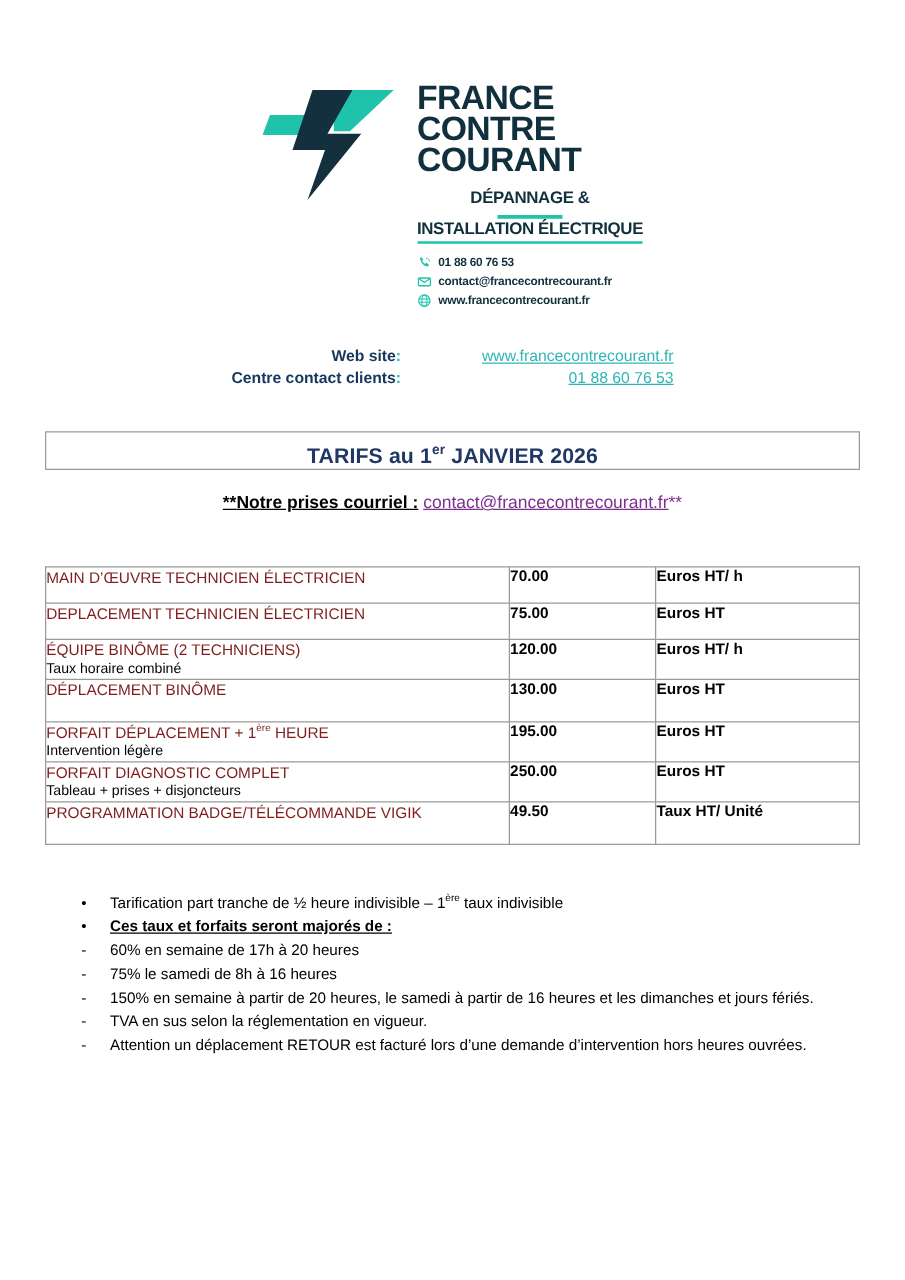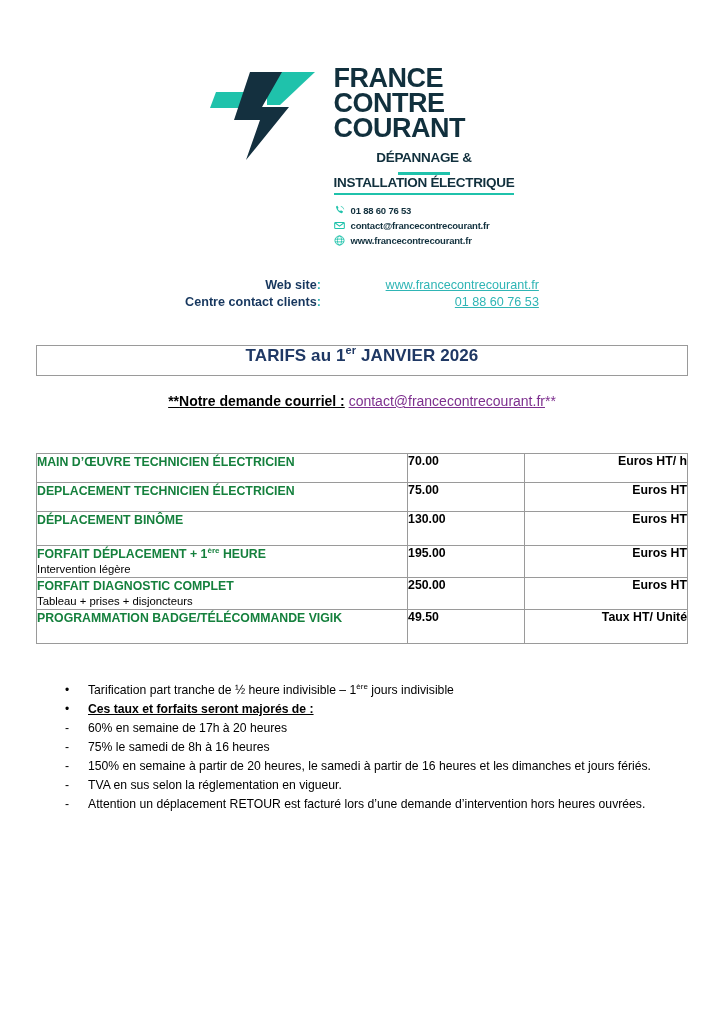--- a/index.html
+++ b/index.html
@@ -120,21 +120,21 @@
     text-decoration: underline;
     min-width: 218px;
   }
 
   
   .title-box {
     margin: 34px 36px 0 36px;
     border: 1px solid #9a9a9a;
     height: 31px;
     display: flex;
-    align-items: flex-start;
+    align-items: flex-end;
     justify-content: center;
   }
   .title-text {
     font-size: 17px;
     font-weight: bold;
     color: #1f3864;
     letter-spacing: 0.1px;
   }
   .title-text sup {
     font-size: 11px;
@@ -171,22 +171,22 @@
     table-layout: fixed;
   }
   .price-table td {
     border: 1px solid #9a9a9a;
     vertical-align: top;
     padding: 0;
   }
   .pt-main { padding: 4px 0 3px 8px; }
   .pt-title {
     font-size: 12.3px;
-    font-weight: bold;
-    color: #15803d;
+    font-weight: normal;
+    color: #7f1d1d;
     line-height: 16px;
     white-space: nowrap;
   }
   .pt-title sup {
     font-size: 8px;
     vertical-align: super;
     line-height: 0;
   }
   .pt-sub {
     font-size: 11.3px;
@@ -196,21 +196,21 @@
   }
   .pt-amount {
     font-size: 12.3px;
     font-weight: bold;
     text-align: left;
     padding: 4px 0 3px 8px;
   }
   .pt-unit {
     font-size: 12.3px;
     font-weight: bold;
-    text-align: right;
+    text-align: left;
     padding: 4px 0 3px 9px;
   }
   .row-pad-lg .pt-main,
   .row-pad-lg .pt-amount,
   .row-pad-lg .pt-unit { padding-bottom: 12px; }
   .row-pad-xl .pt-main,
   .row-pad-xl .pt-amount,
   .row-pad-xl .pt-unit { padding-bottom: 17px; }
 
   
@@ -324,21 +324,21 @@
     </table>
 </div>
 
 <div class="title-box">
   <div class="title-text">
     <span>TARIFS au 1</span><sup>er</sup><span> JANVIER 2026</span>
   </div>
 </div>
 
 <div class="courriel-line">
-  <span class="courriel-label"><span>**</span><span>Notre demande courriel :</span></span>
+  <span class="courriel-label"><span>**</span><span>Notre prises courriel :</span></span>
   <span class="courriel-mail">contact@francecontrecourant.fr</span><span class="courriel-stars">**</span>
 </div>
 
 <div class="price-table-wrap">
   <table class="price-table">
     <colgroup>
       <col style="width:57%">
         <col style="width:18%">
         <col style="width:25%">
     </colgroup>
@@ -353,20 +353,28 @@
     </tr>
 
     <tr class="row-pad-lg">
       <td class="pt-main">
         <div class="pt-title">DEPLACEMENT TECHNICIEN ÉLECTRICIEN</div>
       </td>
       <td class="pt-amount">75.00</td>
       <td class="pt-unit">Euros HT</td>
     </tr>
 
+    <tr>
+      <td class="pt-main">
+        <div class="pt-title">ÉQUIPE BINÔME (2 TECHNICIENS)</div>
+        <div class="pt-sub">Taux horaire combiné</div>
+      </td>
+      <td class="pt-amount">120.00</td>
+      <td class="pt-unit">Euros HT/ h</td>
+    </tr>
 
     <tr class="row-pad-xl">
       <td class="pt-main">
         <div class="pt-title">DÉPLACEMENT BINÔME</div>
       </td>
       <td class="pt-amount">130.00</td>
       <td class="pt-unit">Euros HT</td>
     </tr>
 
     <tr>
@@ -395,21 +403,21 @@
       <td class="pt-unit">Taux HT/ Unité</td>
     </tr>
   </tbody>
     </table>
 </div>
 
 <div class="notes">
 
   <div class="note-row">
     <span class="note-mark bullet">•</span>
-    <span class="note-text"><span>Tarification part tranche de ½ heure indivisible – 1</span><sup>ère</sup><span> jours indivisible</span></span>
+    <span class="note-text"><span>Tarification part tranche de ½ heure indivisible – 1</span><sup>ère</sup><span> taux indivisible</span></span>
   </div>
 
   <div class="note-row">
     <span class="note-mark bullet">•</span>
     <span class="note-text strong">Ces taux et forfaits seront majorés de :</span>
   </div>
 
   <div class="note-row">
     <span class="note-mark dash">-</span>
     <span class="note-text">60% en semaine de 17h à 20 heures</span>

